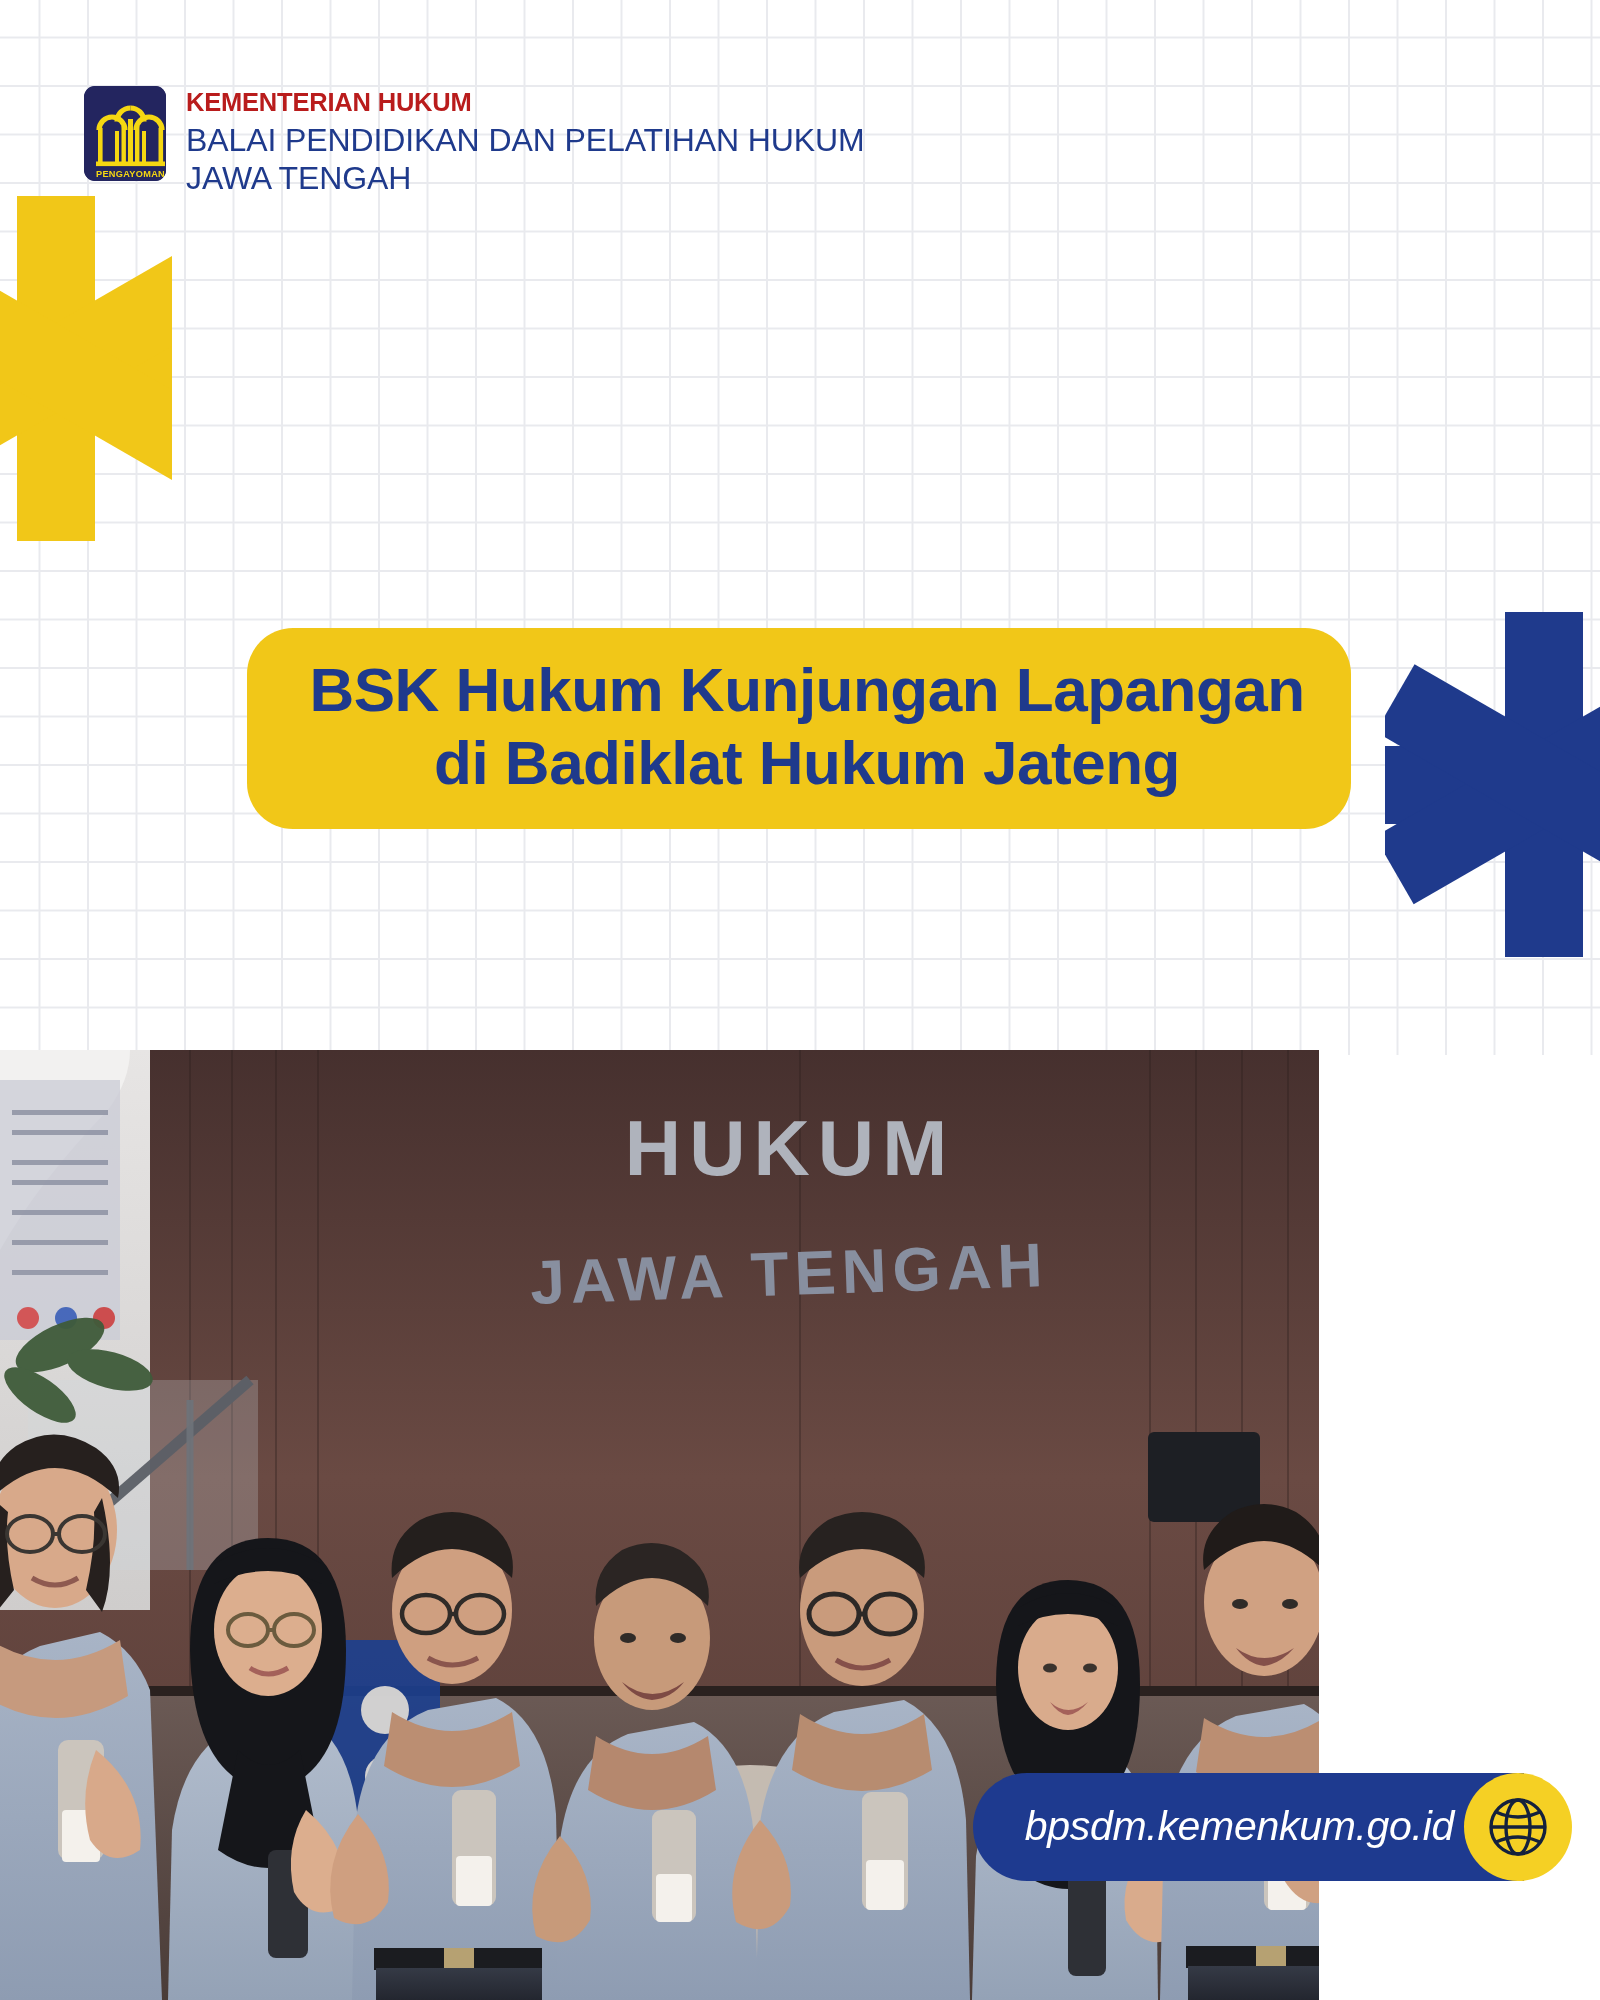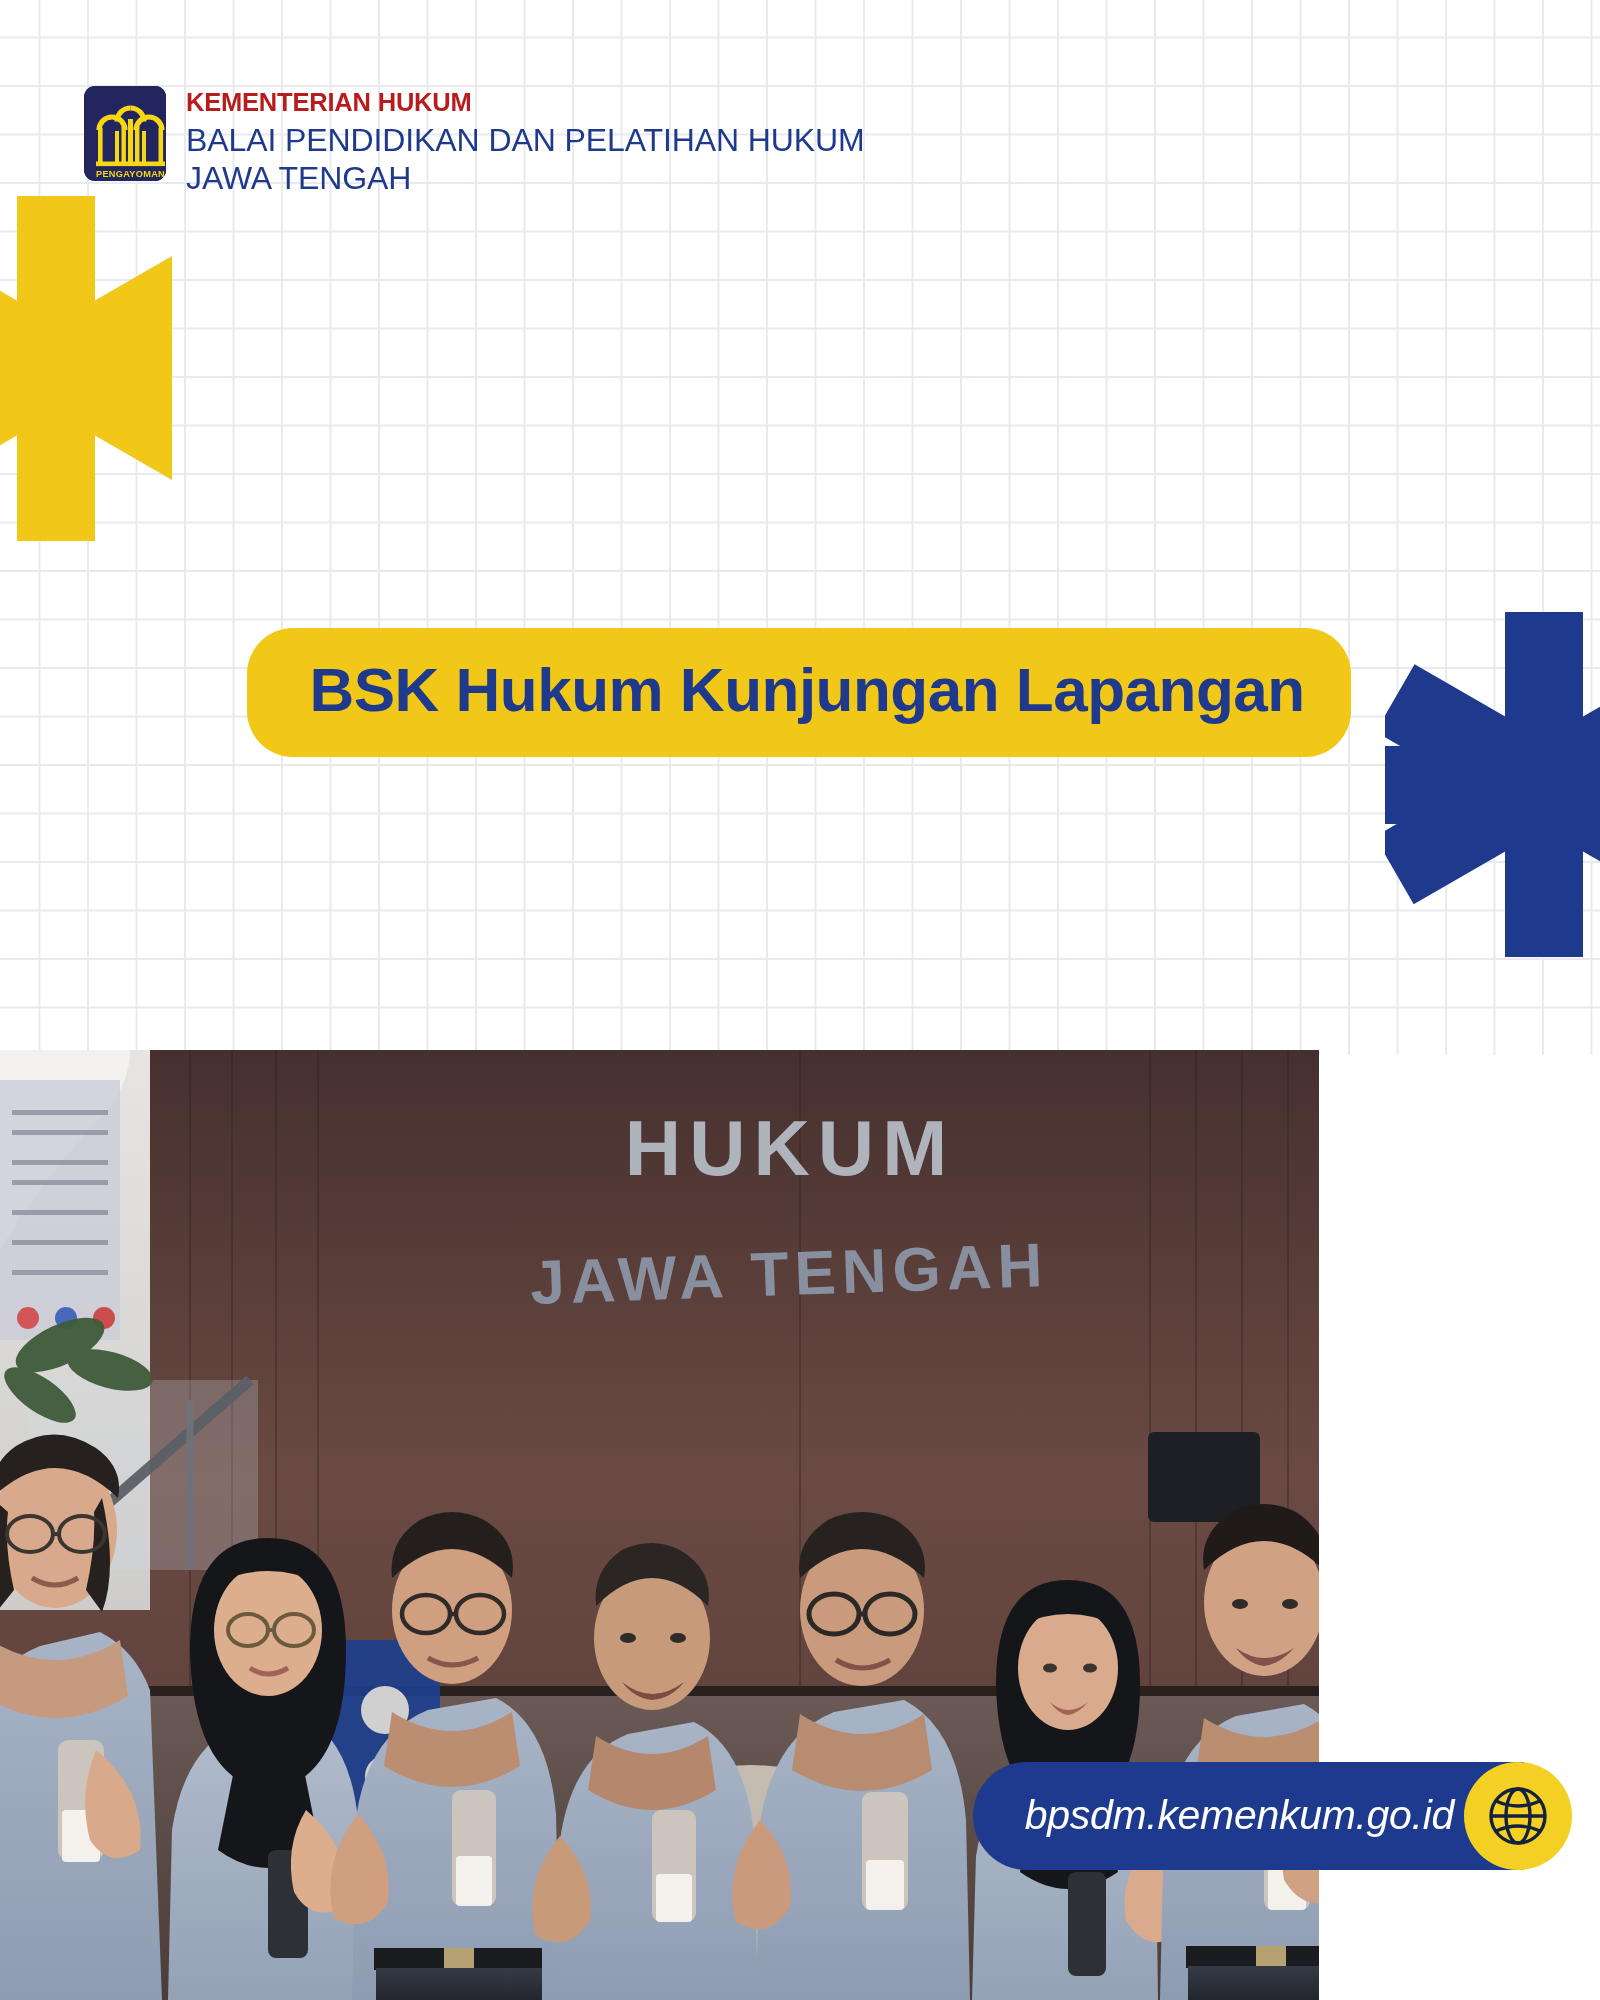--- a/index.html
+++ b/index.html
@@ -103,21 +103,21 @@
     width:1319px; height:950px;
     overflow:hidden;
     z-index:4;
     background:#3c2c2b;
   }
   #photo svg { display:block; width:1600px; height:950px; }
 
   
   #url-badge {
     position:absolute;
-    right:0px; bottom:130px;
+    right:0px; bottom:119px;
     height:109px;
     display:flex;
     align-items:center;
     z-index:9;
   }
   #url-pill {
     background:#1e3a8f;
     height:108px;
     border-radius:54px 0 0 54px;
     display:flex;
@@ -204,20 +204,21 @@
 
     <div id="logo-text">
       <div class="hdr-line1">KEMENTERIAN HUKUM</div>
       <div class="hdr-line2">BALAI PENDIDIKAN DAN PELATIHAN HUKUM</div>
       <div class="hdr-line3">JAWA TENGAH</div>
     </div>
   </div>
 
   <div id="title-banner">
     <div class="title-line">BSK Hukum Kunjungan Lapangan</div>
+    <div class="title-line">di Badiklat Hukum Jateng</div>
   </div>
 
   <div id="photo">
     <svg viewBox="0 0 1600 950" xmlns="http://www.w3.org/2000/svg">
       <defs>
         <linearGradient id="wood" x1="0" y1="0" x2="0" y2="1">
           <stop offset="0%" stop-color="#46302e"></stop>
           <stop offset="45%" stop-color="#6a4a43"></stop>
           <stop offset="100%" stop-color="#563b36"></stop>
         </linearGradient>

